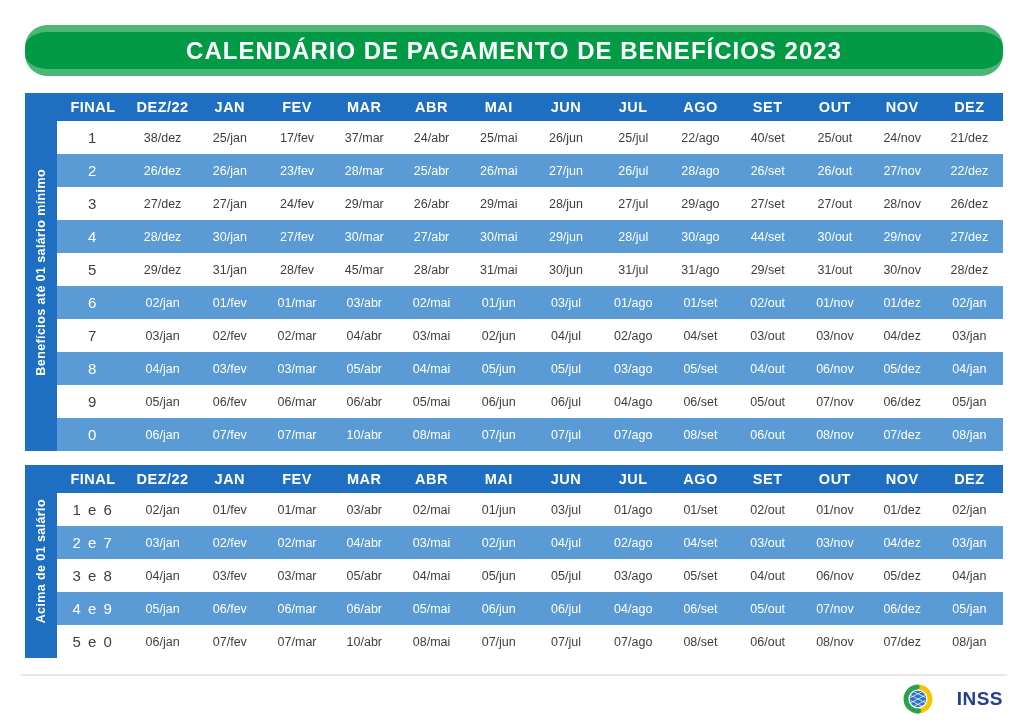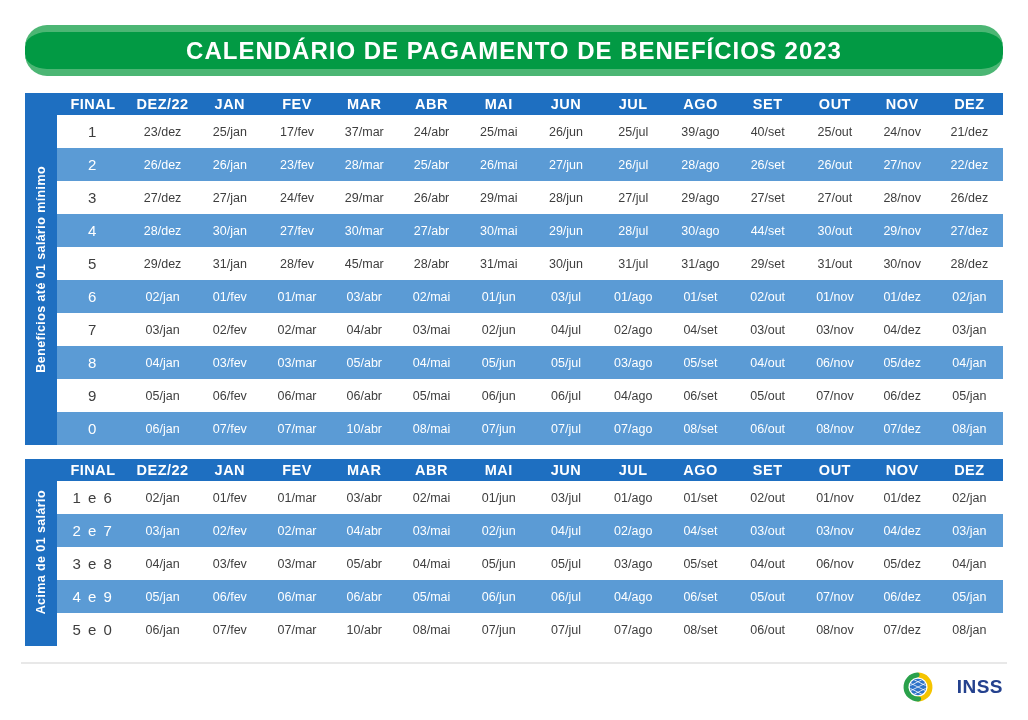--- a/index.html
+++ b/index.html
@@ -30,21 +30,21 @@
     writing-mode:vertical-rl; transform:rotate(180deg);
     color:#fff; font-weight:bold; font-size:12.5px;
     letter-spacing:0.4px; white-space:nowrap;
   }
   .tmain{ flex:1; }
   .trow{
     display:grid;
     grid-template-columns:72px repeat(13, 1fr);
     align-items:center; text-align:center;
   }
-  .thead{ height:22px; background:var(--blue-header); color:#fff;
+  .thead{ height:28px; background:var(--blue-header); color:#fff;
     font-weight:bold; font-size:14.5px; letter-spacing:0.5px; }
   .drow{ height:33px; background:#fff; color:var(--text-dark); }
   .drow.alt{ background:var(--blue-row); color:#fff; }
   .cell{ overflow:hidden; white-space:nowrap; }
   .final{ font-size:15px; letter-spacing:1.5px; }
   .dcell{ font-size:12.5px; }
   .divider{ margin:16px 21px 0; border-top:2px solid var(--divider); }
   .logo-row{
     margin:8px 25px 0; display:flex; justify-content:flex-end;
     align-items:center; gap:24px; height:30px;
@@ -75,29 +75,29 @@
         <div class="cell hcell">JUN</div>
         <div class="cell hcell">JUL</div>
         <div class="cell hcell">AGO</div>
         <div class="cell hcell">SET</div>
         <div class="cell hcell">OUT</div>
         <div class="cell hcell">NOV</div>
         <div class="cell hcell">DEZ</div>
       </div>
       <div class="trow drow">
         <div class="cell final">1</div>
-        <div class="cell dcell">23/dez</div>
+        <div class="cell dcell">38/dez</div>
         <div class="cell dcell">25/jan</div>
         <div class="cell dcell">17/fev</div>
         <div class="cell dcell">37/mar</div>
         <div class="cell dcell">24/abr</div>
         <div class="cell dcell">25/mai</div>
         <div class="cell dcell">26/jun</div>
         <div class="cell dcell">25/jul</div>
-        <div class="cell dcell">39/ago</div>
+        <div class="cell dcell">22/ago</div>
         <div class="cell dcell">40/set</div>
         <div class="cell dcell">25/out</div>
         <div class="cell dcell">24/nov</div>
         <div class="cell dcell">21/dez</div>
       </div>
       <div class="trow drow alt">
         <div class="cell final">2</div>
         <div class="cell dcell">26/dez</div>
         <div class="cell dcell">26/jan</div>
         <div class="cell dcell">23/fev</div>

